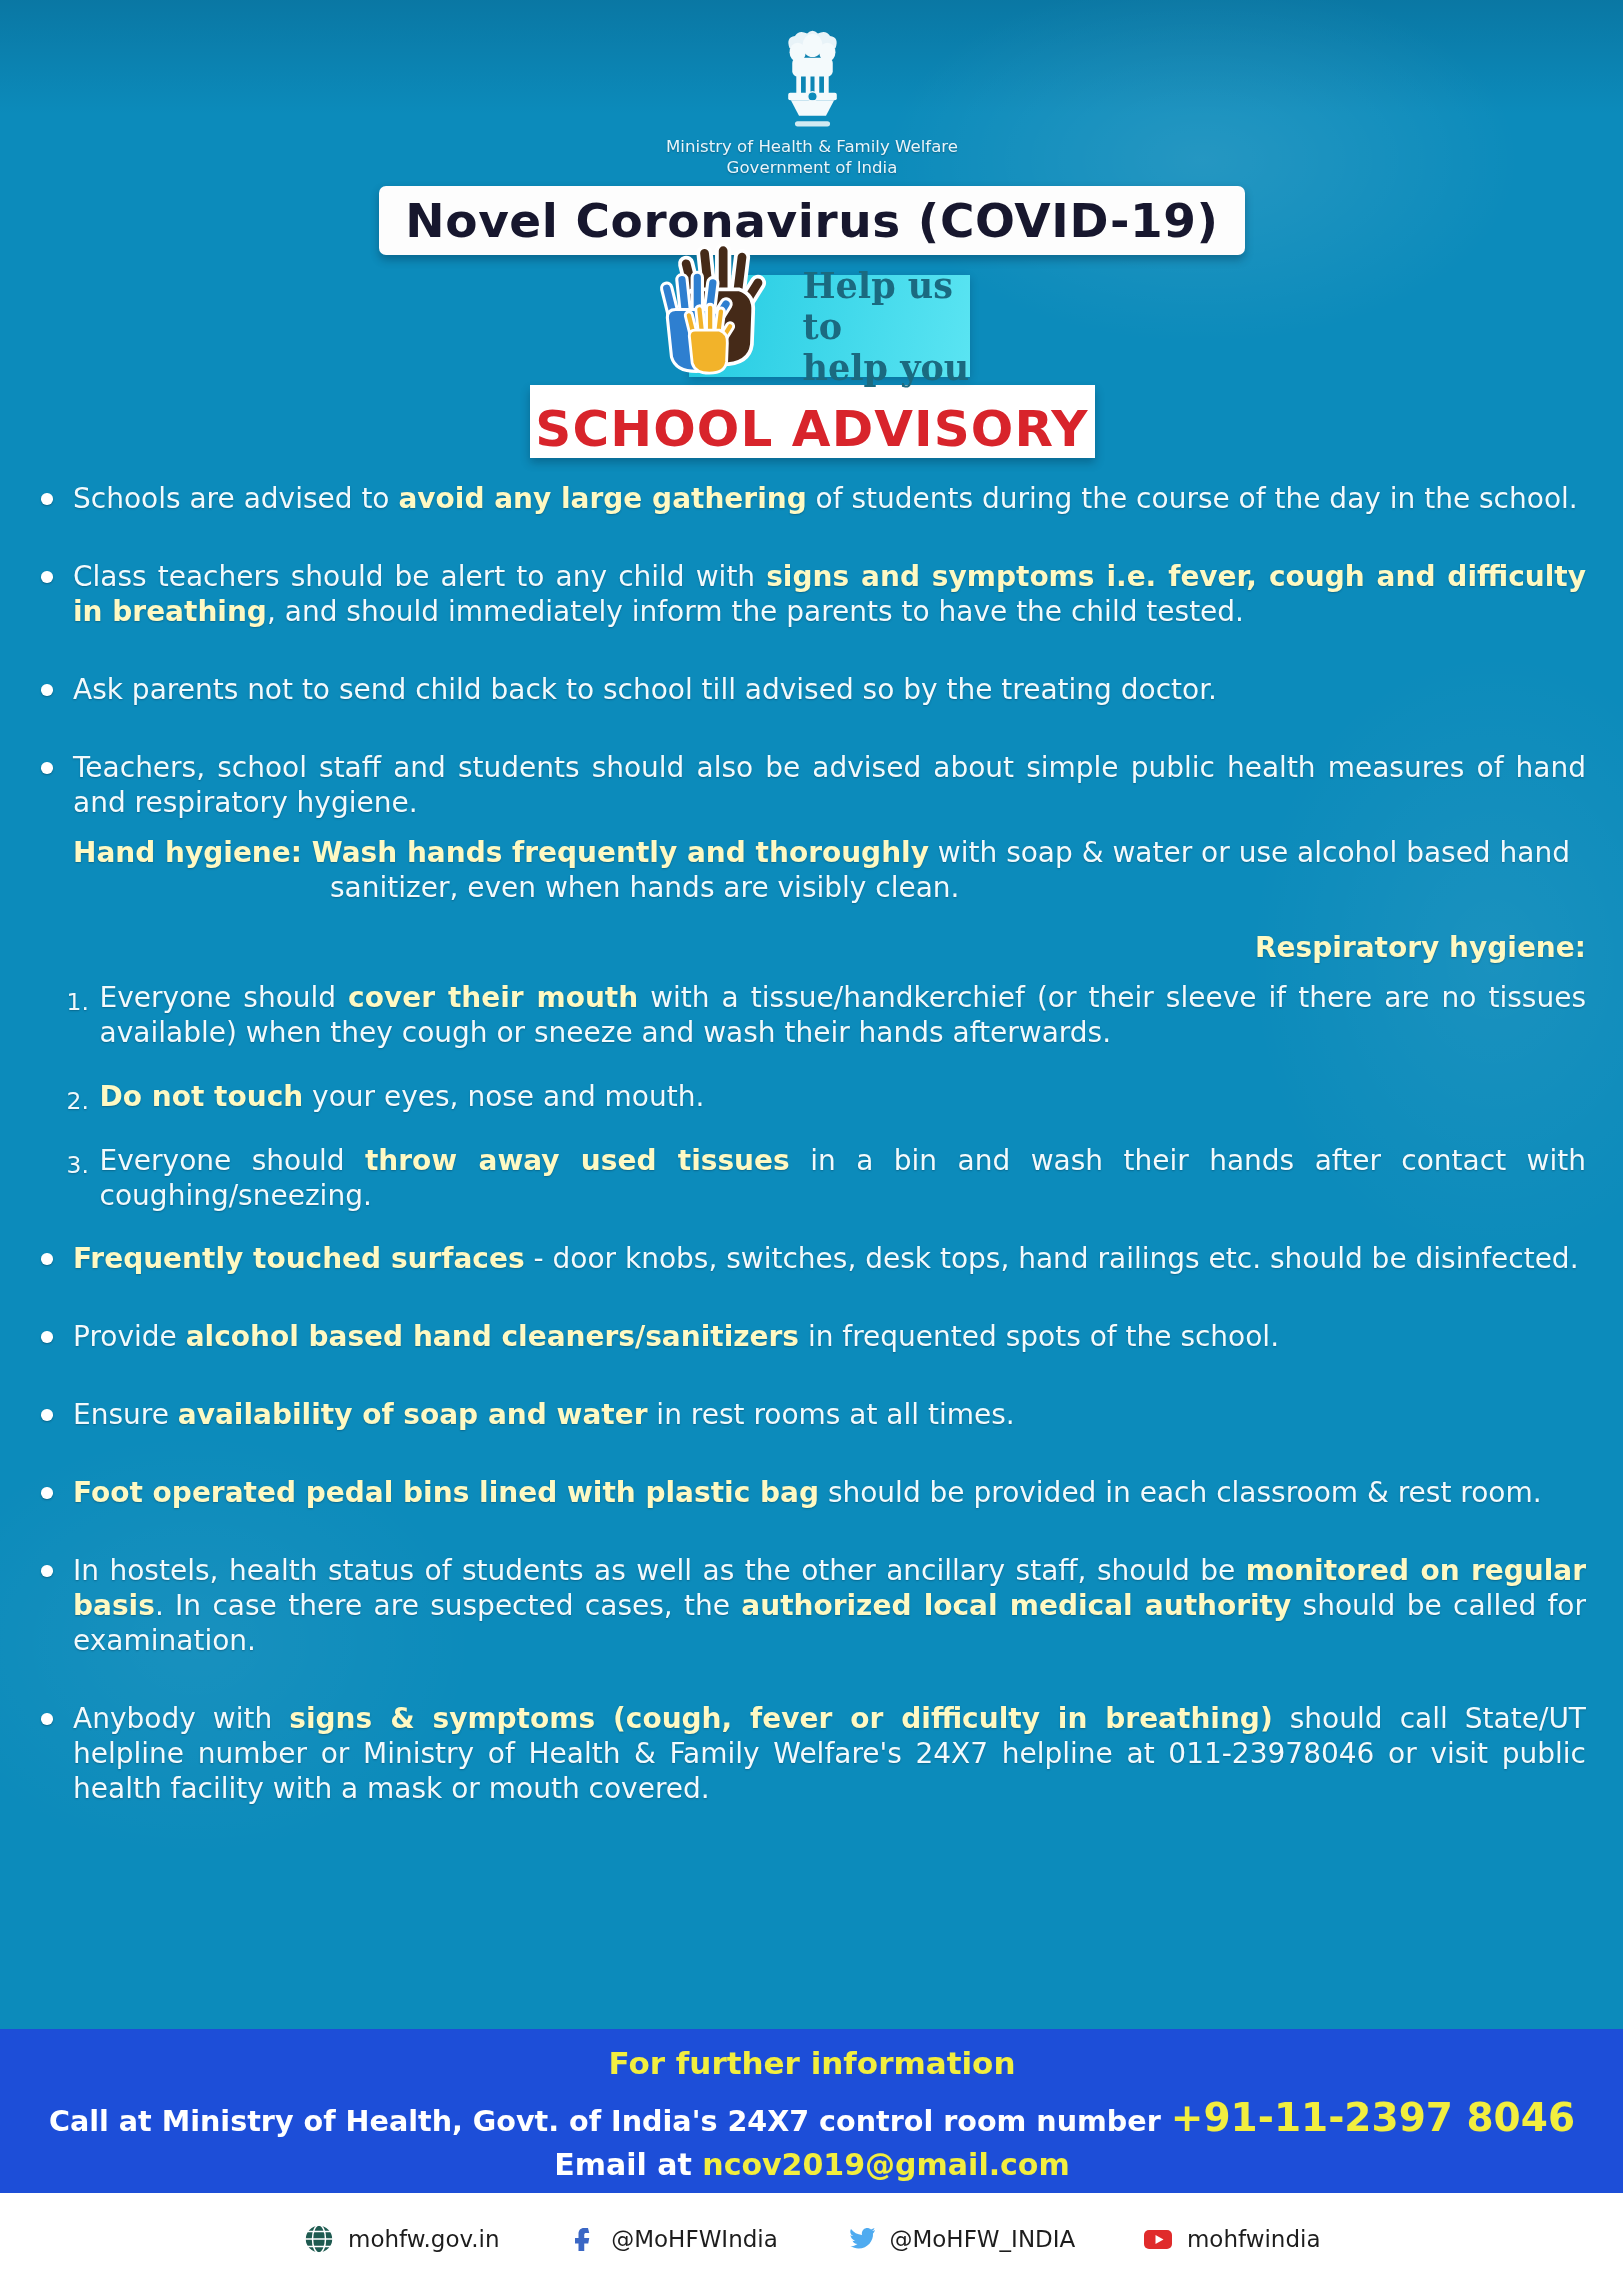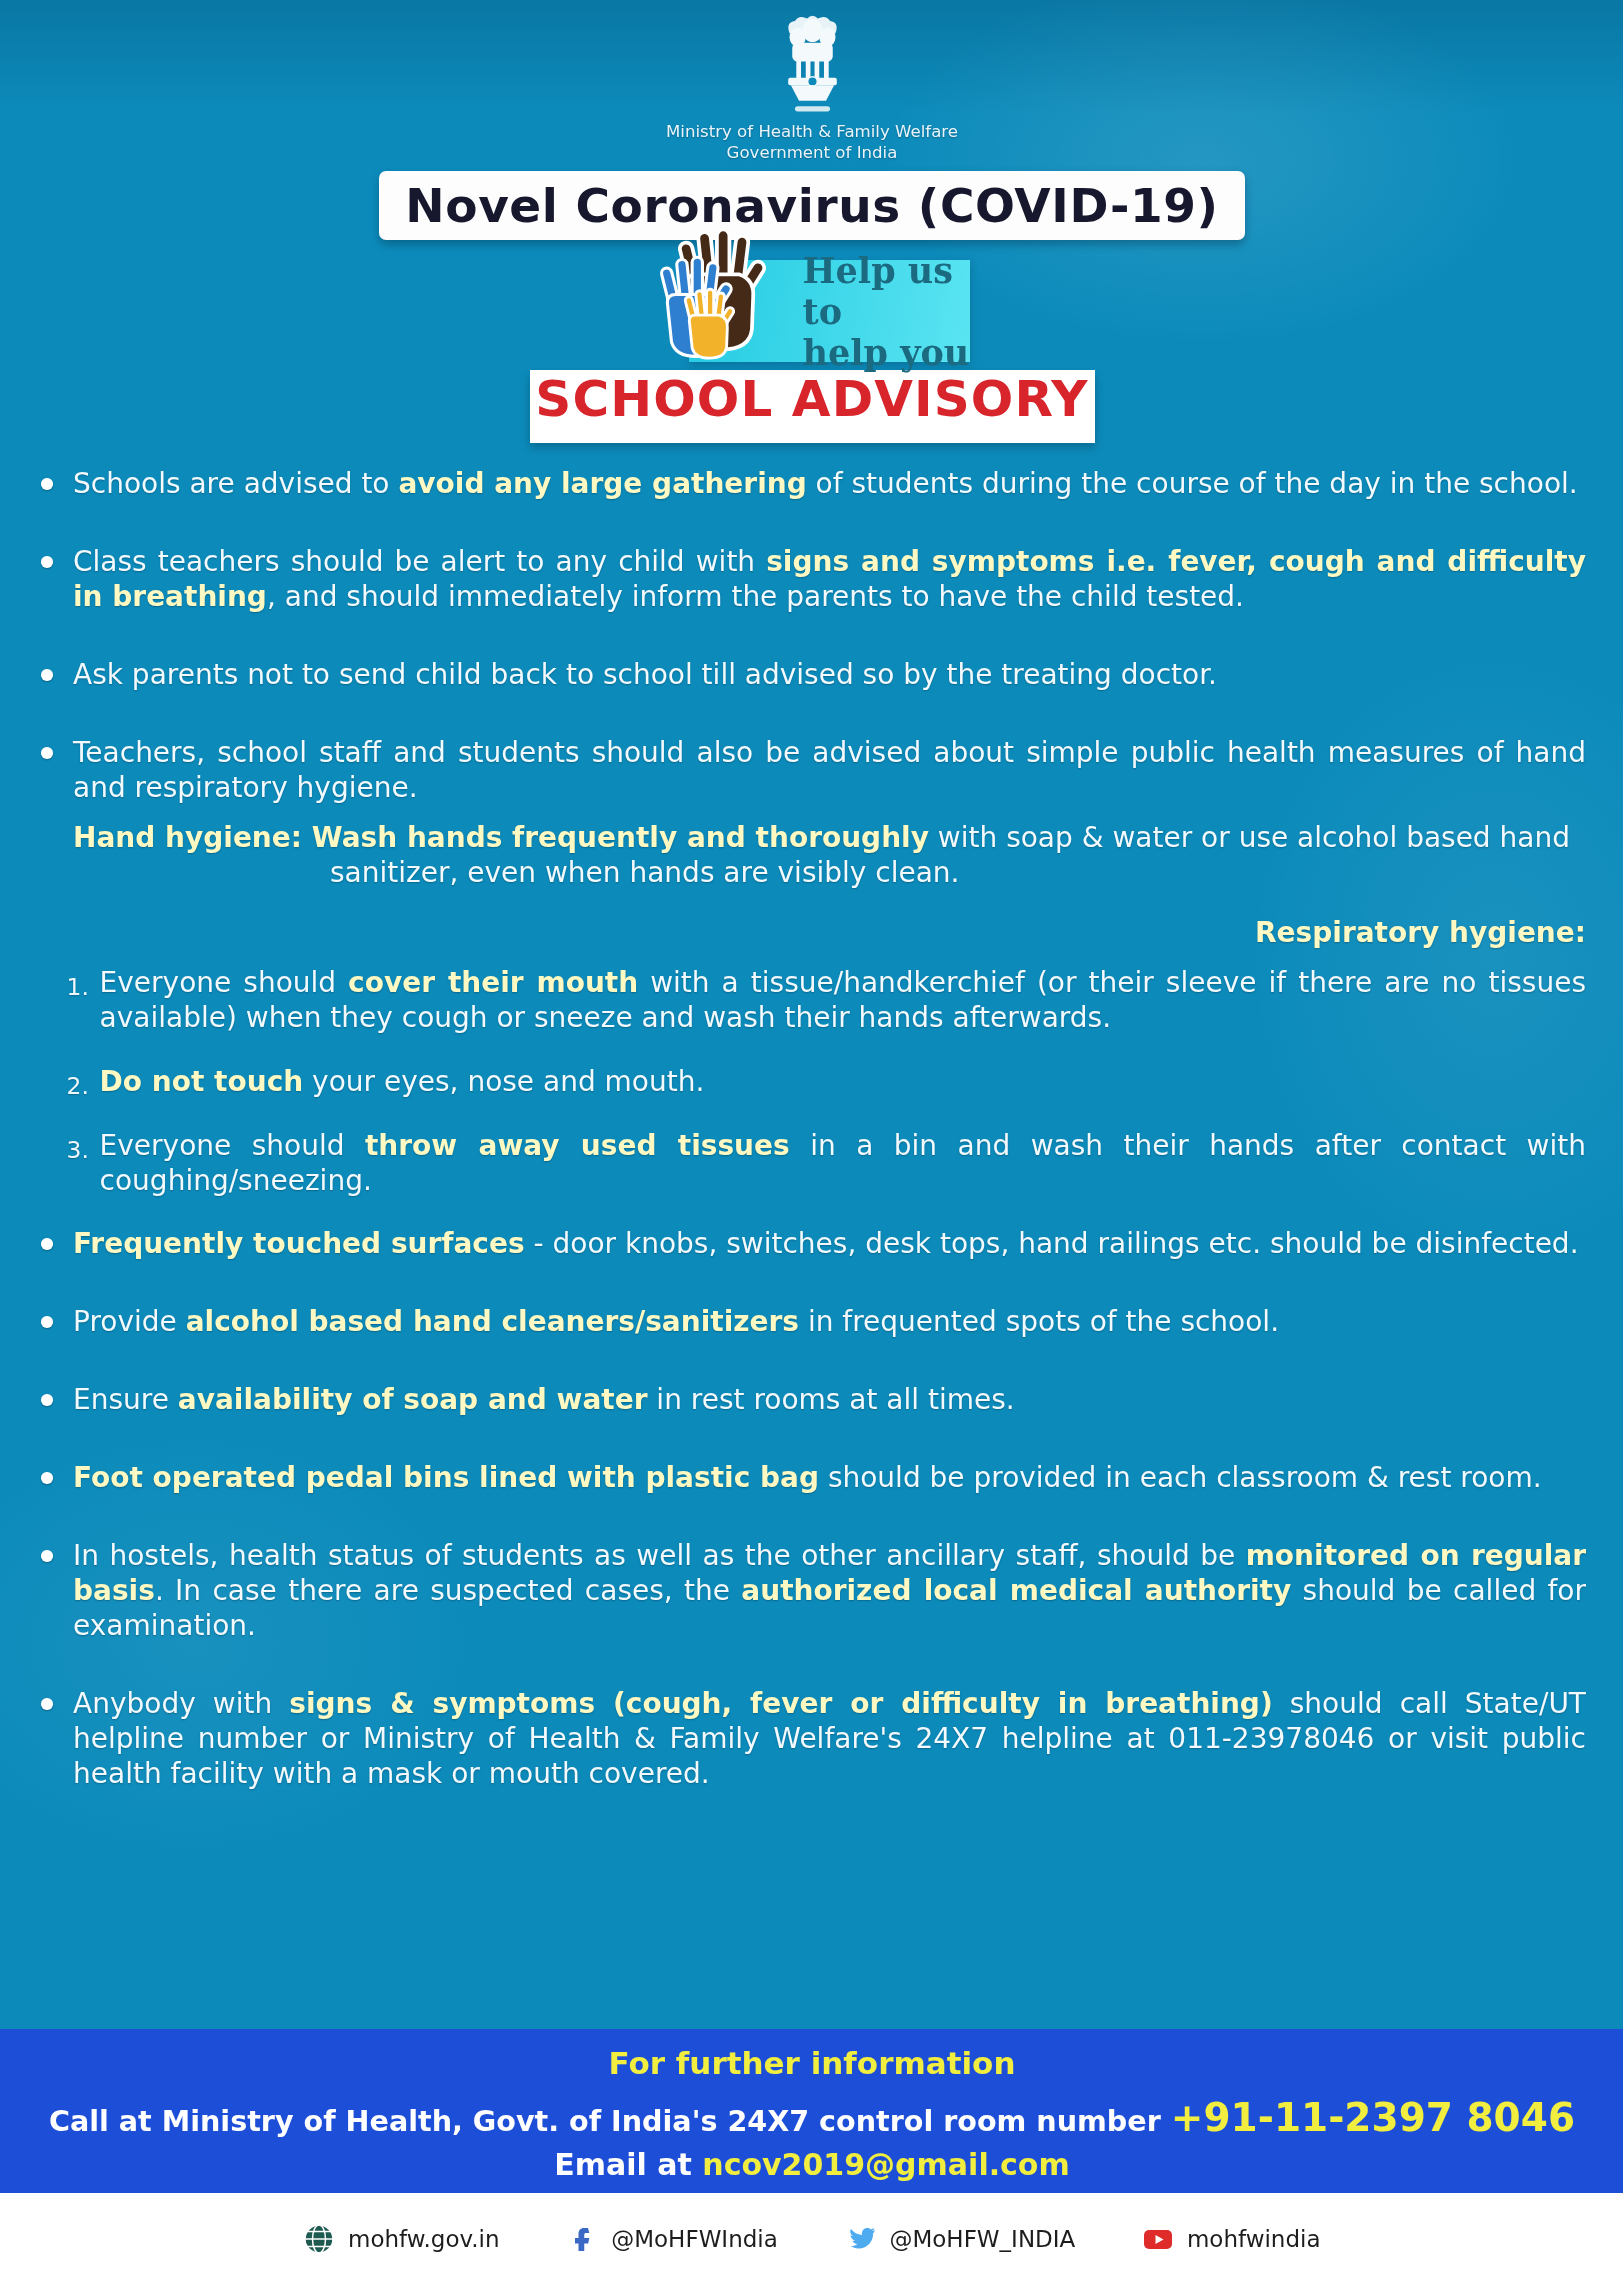--- a/index.html
+++ b/index.html
@@ -4,32 +4,32 @@
 <style>
   *{margin:0;padding:0;box-sizing:border-box}
   html,body{width:1624px;height:2284px}
   body{font-family:"DejaVu Sans",sans-serif}
   .poster{position:relative;width:1624px;height:2284px;background:#0c8bbb;overflow:hidden}
   .bg-swirl{position:absolute;inset:0;pointer-events:none;background:
     radial-gradient(514px 297px at 74% 7%, rgba(255,255,255,.10), transparent 62%),
     radial-gradient(411px 514px at 92% 42%, rgba(255,255,255,.06), transparent 60%),
     radial-gradient(468px 354px at 12% 72%, rgba(255,255,255,.05), transparent 60%),
     linear-gradient(180deg, rgba(0,40,70,.20), rgba(0,0,0,0) 5%)}
-  header{position:relative;text-align:center;padding-top:13px}
+  header{position:relative;text-align:center;padding-top:28px}
   .emblem{width:81px;height:108px;display:block;margin:0 auto}
   .ministry{font-size:16.6px;line-height:21px;color:#e9f5fb;text-shadow:0 1.1px 1.7px rgba(0,40,60,.4)}
   .title-box{display:inline-block;margin-top:8px;background:#fdfdfd;padding:6.9px 26px;border-radius:7px;
     box-shadow:0 4.6px 9px rgba(0,25,45,.30)}
   .title-box h1{font-size:47px;font-weight:700;color:#17172e;letter-spacing:0.6px;white-space:nowrap}
   .help-banner{position:relative;width:281px;height:102px;margin:20.6px auto 0;transform:translateX(17px);
     background:linear-gradient(100deg,#24cbe2,#5ae4f2);display:flex;align-items:center;
     padding-left:114px;box-shadow:0 3.4px 8px rgba(0,25,45,.22)}
   .help-text{font-family:"DejaVu Serif",serif;font-size:35px;line-height:41px;color:#1b6a80;font-weight:bold;text-align:left}
   .hands{position:absolute;left:-49px;top:-33px;width:146px;height:163px}
-  .advisory-box{width:565px;height:73px;margin:8px auto 0;background:#ffffff;display:flex;align-items:flex-start;
+  .advisory-box{width:565px;height:73px;margin:8px auto 0;background:#ffffff;display:flex;align-items:flex-end;
     justify-content:center;box-shadow:0 4.6px 9px rgba(0,25,45,.30)}
   .advisory-box h2{font-size:50px;color:#d8242b;letter-spacing:1.1px;font-weight:bold;white-space:nowrap}
   main{position:relative;padding:23px 38px 0}
   .item{color:#f2fafd;font-size:28px;line-height:35px;text-align:justify;text-shadow:0 1.1px 1.7px rgba(0,40,60,.35)}
   .hl{color:#fef9c3;font-weight:bold}
   .item-bullet{position:relative;padding-left:35px;margin-bottom:43px}
   .item-bullet::before{content:"";position:absolute;left:3.4px;top:12px;width:11.4px;height:11.4px;border-radius:50%;
     background:#ffffff;box-shadow:0 1.1px 1.7px rgba(0,40,60,.35)}
   .item-bullet.tight{margin-bottom:15px}
   .item-hang{margin-left:35px;padding-left:257px;text-indent:-257px;margin-bottom:25px;text-align:left}

